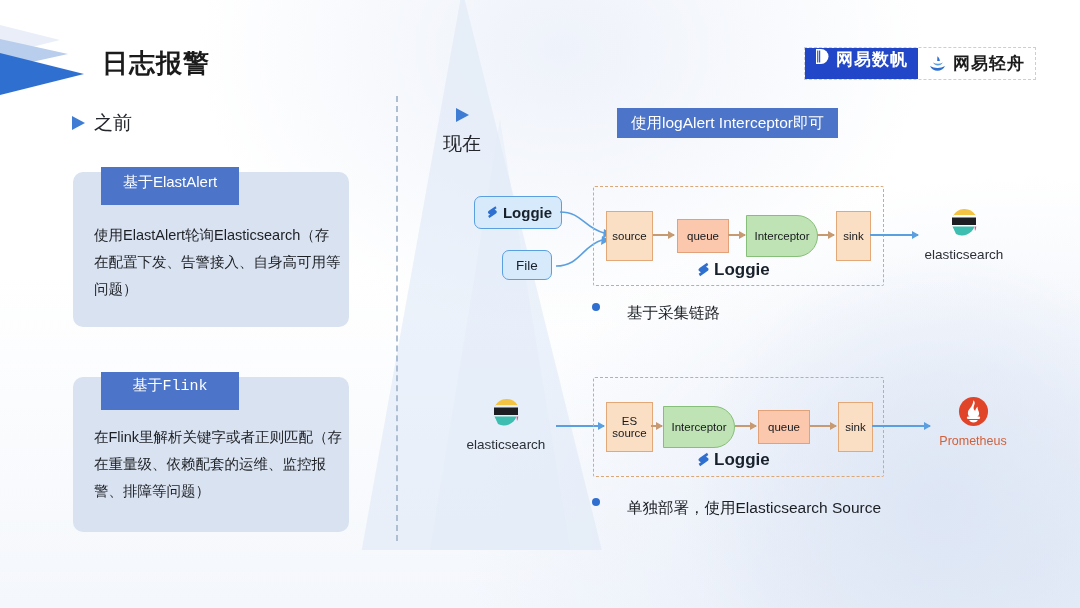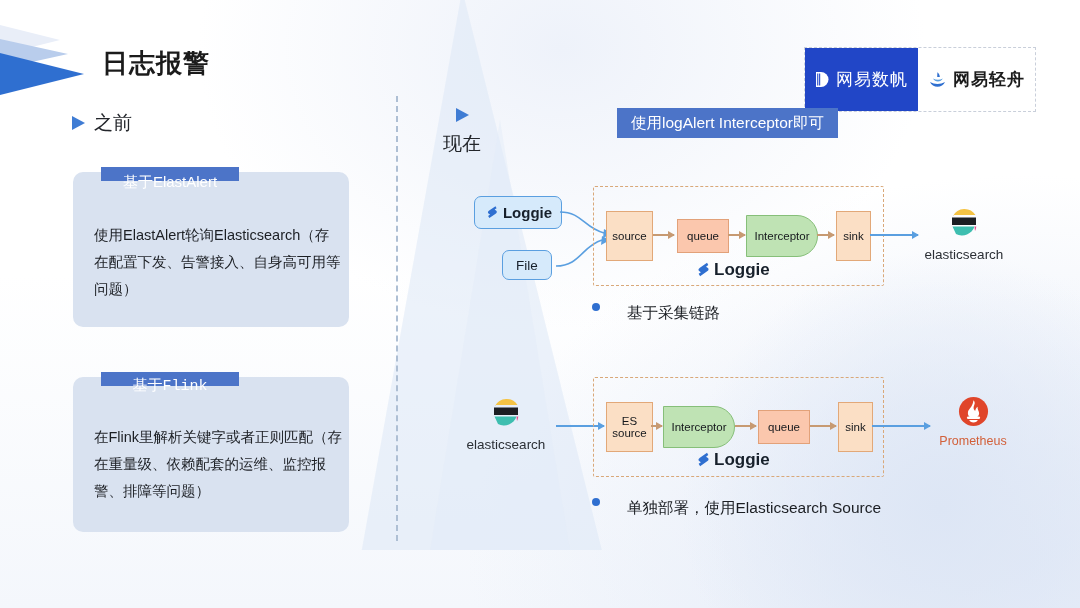--- a/index.html
+++ b/index.html
@@ -59,21 +59,21 @@
   
   .divider{
     position:absolute;left:396px;top:96px;width:0;height:445px;
     border-left:2px dashed #aebfd4;
   }
 
   
   .card{position:absolute;border-radius:10px;background:#d9e2f0;}
   .card-tab{
     position:absolute;background:#4c74c8;color:#ffffff;
-    font-size:15px;line-height:30px;text-align:center;height:14px;
+    font-size:15px;line-height:30px;text-align:center;height:38px;
   }
   .card-body{
     position:absolute;font-size:14.5px;color:#1c1f24;line-height:27px;
   }
   #card1{left:73px;top:172px;width:276px;height:155px;}
   #card1-tab{left:101px;top:167px;width:138px;}
   #card1-text{left:94px;top:222px;width:248px;}
   #card2{left:73px;top:377px;width:276px;height:155px;}
   #card2-tab{left:101px;top:372px;width:138px;font-family:Liberation Mono, monospace;}
   #card2-text{left:94px;top:424px;width:250px;}
@@ -148,22 +148,22 @@
 
   
   .foot{position:absolute;display:flex;gap:27px;font-size:15.5px;color:#1b1e23;}
   .foot .dot{width:8px;height:8px;border-radius:50%;background:#2f6fd0;flex:none;}
   #foot1{left:592px;top:303px;}
   #foot2{left:592px;top:498px;}
 
   
   .logos{position:absolute;right:44px;top:47px;display:flex;align-items:stretch;
     border:1px dashed #c9cfda;}
-  .logo-a{background:#2146c7;color:#fff;display:flex;align-items:center;gap:6px;
-    padding:20px 10px;font-size:17px;font-weight:normal;letter-spacing:1px;}
+  .logo-a{background:#2146c7;color:#fff;display:flex;gap:6px;
+    padding:0 10px;font-size:17px;font-weight:bold;letter-spacing:1px;}
   .logo-b{background:#ffffff;color:#1b1b1b;display:flex;align-items:center;gap:6px;
     padding:4px 10px;font-size:17px;font-weight:bold;letter-spacing:1px;}
 </style>
 </head>
 <body>
 
 <div id="slide">
 
   <div class="wm-tri"></div>
   <div class="wm-tri2"></div>

